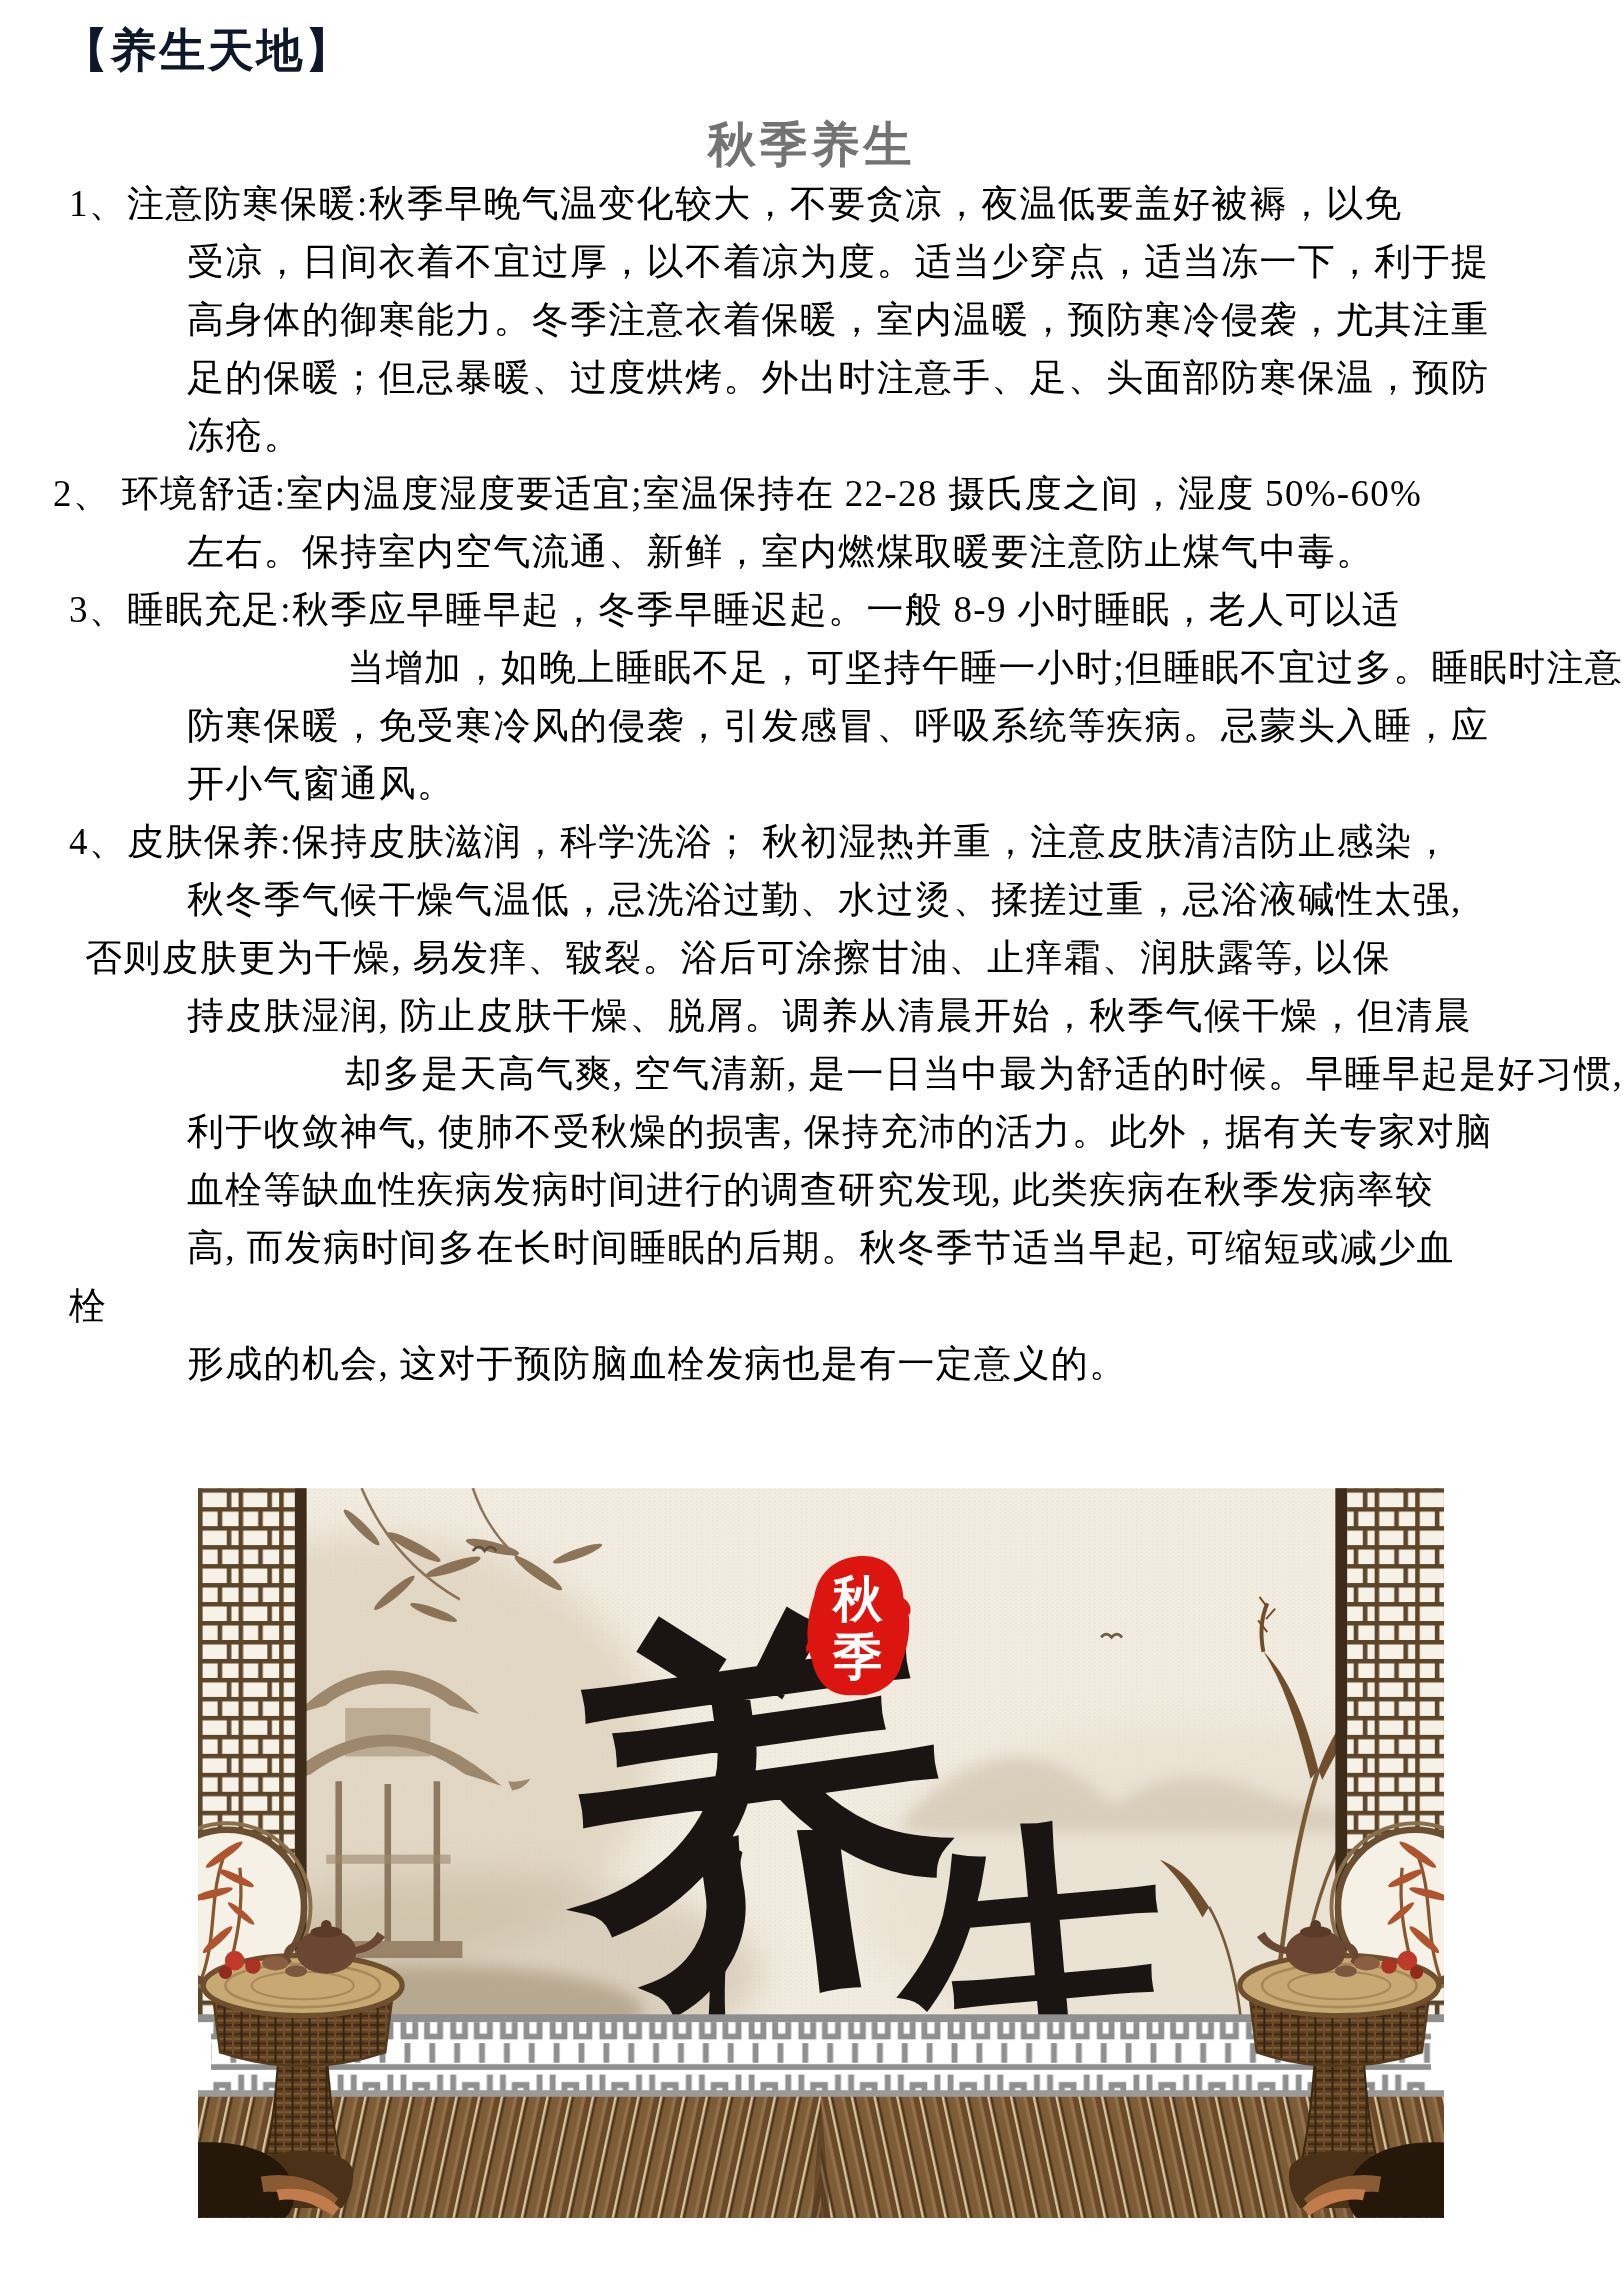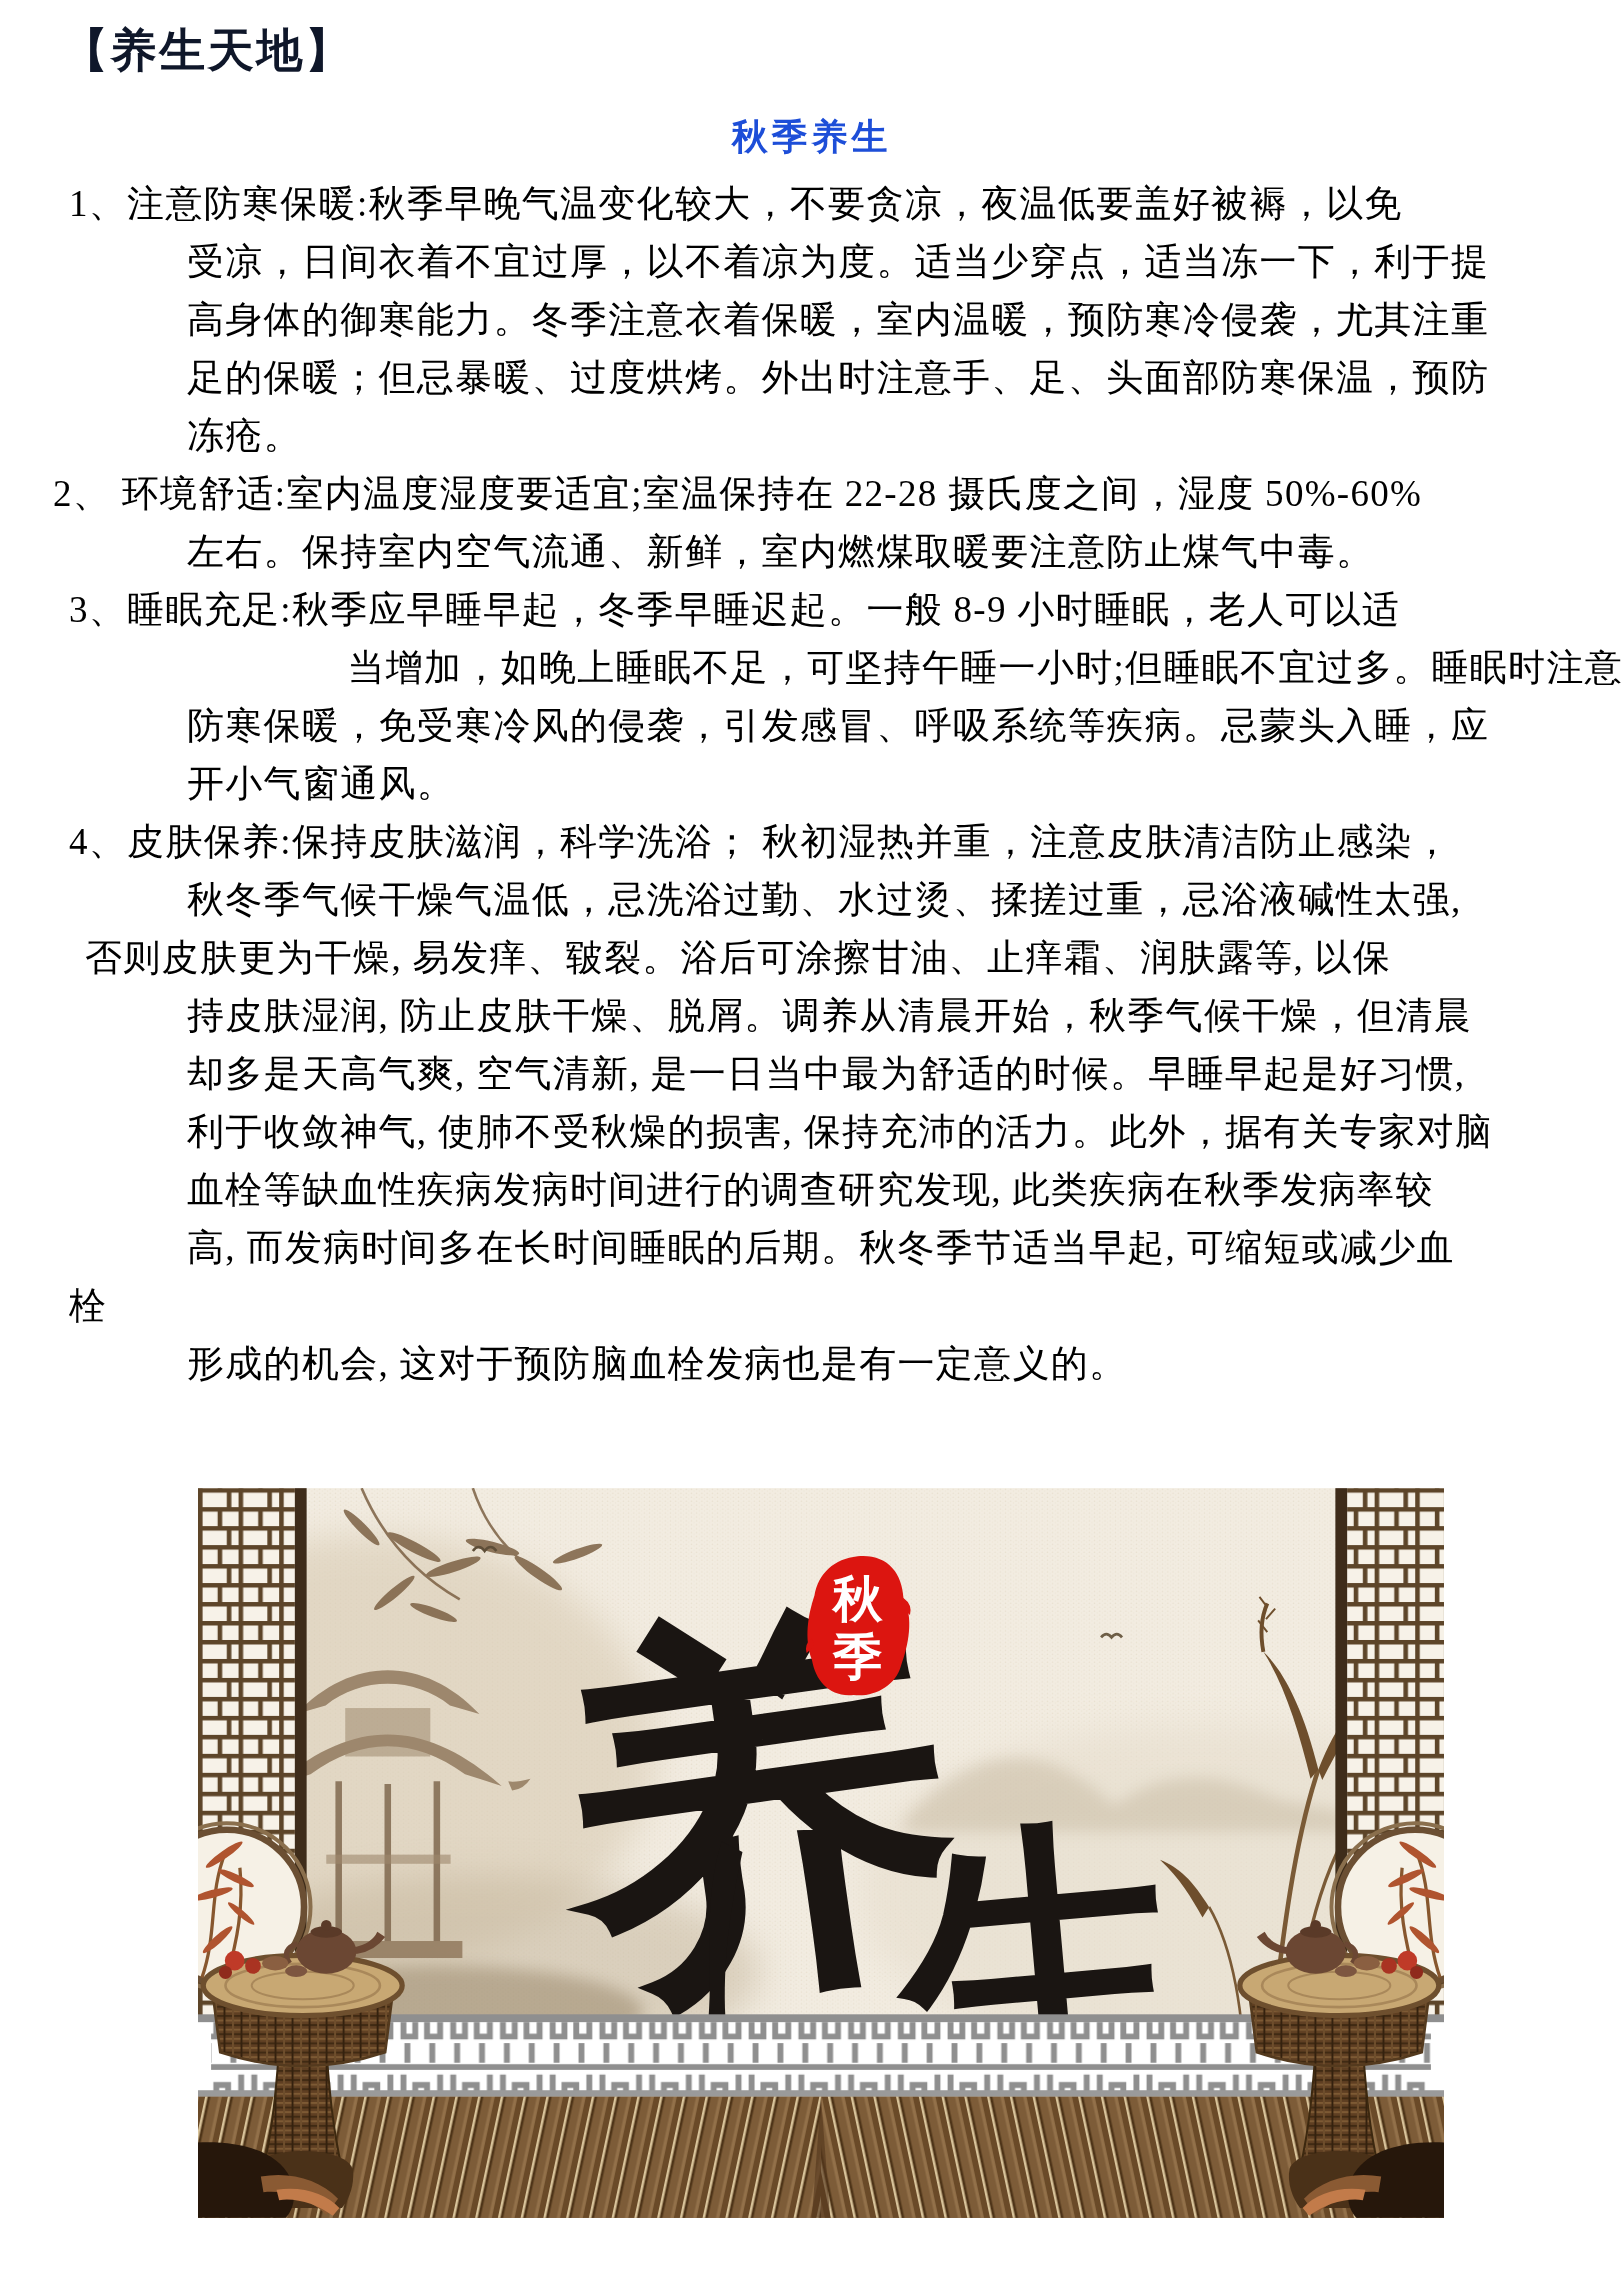--- a/index.html
+++ b/index.html
@@ -11,22 +11,22 @@
     font-family:"Liberation Serif","DejaVu Serif",serif;
     color:#000;
   }
   .hdr{
     position:absolute;left:62px;top:19.6px;
     font-size:46px;font-weight:bold;letter-spacing:2.6px;
     color:#0f172a;white-space:nowrap;
   }
   .ttl{
     position:absolute;left:0;top:113px;width:100%;
-    text-align:center;font-size:36px;font-weight:bold;letter-spacing:3.9px;
-    color:#1d4ed8;white-space:nowrap;
+    text-align:center;font-size:48px;font-weight:bold;letter-spacing:3.9px;
+    color:#737373;white-space:nowrap;
   }
   #bodyLines{position:absolute;left:0;top:175px;width:1623px;}
   .bline{
     height:58px;line-height:58px;font-size:37px;letter-spacing:1.3px;
     white-space:nowrap;color:#000;
   }
   .art{
     position:absolute;left:198px;top:1488px;width:1246px;height:730px;
   }
   .art svg{display:block;width:1246px;height:730px;}
@@ -51,21 +51,21 @@
       <div class="bline" style="margin-left: 53px;">2、 环境舒适:室内温度湿度要适宜;室温保持在 22-28 摄氏度之间，湿度 50%-60%</div>
       <div class="bline" style="margin-left: 187px;">左右。保持室内空气流通、新鲜，室内燃煤取暖要注意防止煤气中毒。</div>
       <div class="bline" style="margin-left: 69px;">3、睡眠充足:秋季应早睡早起，冬季早睡迟起。一般 8-9 小时睡眠，老人可以适</div>
       <div class="bline" style="margin-left: 187px; text-align: right;">当增加，如晚上睡眠不足，可坚持午睡一小时;但睡眠不宜过多。睡眠时注意</div>
       <div class="bline" style="margin-left: 187px;">防寒保暖，免受寒冷风的侵袭，引发感冒、呼吸系统等疾病。忌蒙头入睡，应</div>
       <div class="bline" style="margin-left: 187px;">开小气窗通风。</div>
       <div class="bline" style="margin-left: 69px;">4、皮肤保养:保持皮肤滋润，科学洗浴； 秋初湿热并重，注意皮肤清洁防止感染，</div>
       <div class="bline" style="margin-left: 187px;">秋冬季气候干燥气温低，忌洗浴过勤、水过烫、揉搓过重，忌浴液碱性太强,</div>
       <div class="bline" style="margin-left: 85px;">否则皮肤更为干燥, 易发痒、皲裂。浴后可涂擦甘油、止痒霜、润肤露等, 以保</div>
       <div class="bline" style="margin-left: 187px;">持皮肤湿润, 防止皮肤干燥、脱屑。调养从清晨开始，秋季气候干燥，但清晨</div>
-      <div class="bline" style="margin-left: 187px;">却多是天高气爽, 空气清新, 是一日当中最为舒适的时候。早睡早起是好习惯,</div>
+      <div class="bline" style="margin-left: 187px; text-align: right;">却多是天高气爽, 空气清新, 是一日当中最为舒适的时候。早睡早起是好习惯,</div>
       <div class="bline" style="margin-left: 187px;">利于收敛神气, 使肺不受秋燥的损害, 保持充沛的活力。此外，据有关专家对脑</div>
       <div class="bline" style="margin-left: 187px;">血栓等缺血性疾病发病时间进行的调查研究发现, 此类疾病在秋季发病率较</div>
       <div class="bline" style="margin-left: 187px;">高, 而发病时间多在长时间睡眠的后期。秋冬季节适当早起, 可缩短或减少血</div>
       <div class="bline" style="margin-left: 69px;">栓</div>
       <div class="bline" style="margin-left: 187px;">形成的机会, 这对于预防脑血栓发病也是有一定意义的。</div>
     </div>
 
   <div class="art">
     <svg viewBox="0 0 1904 1115" xmlns="http://www.w3.org/2000/svg">
       <defs>

